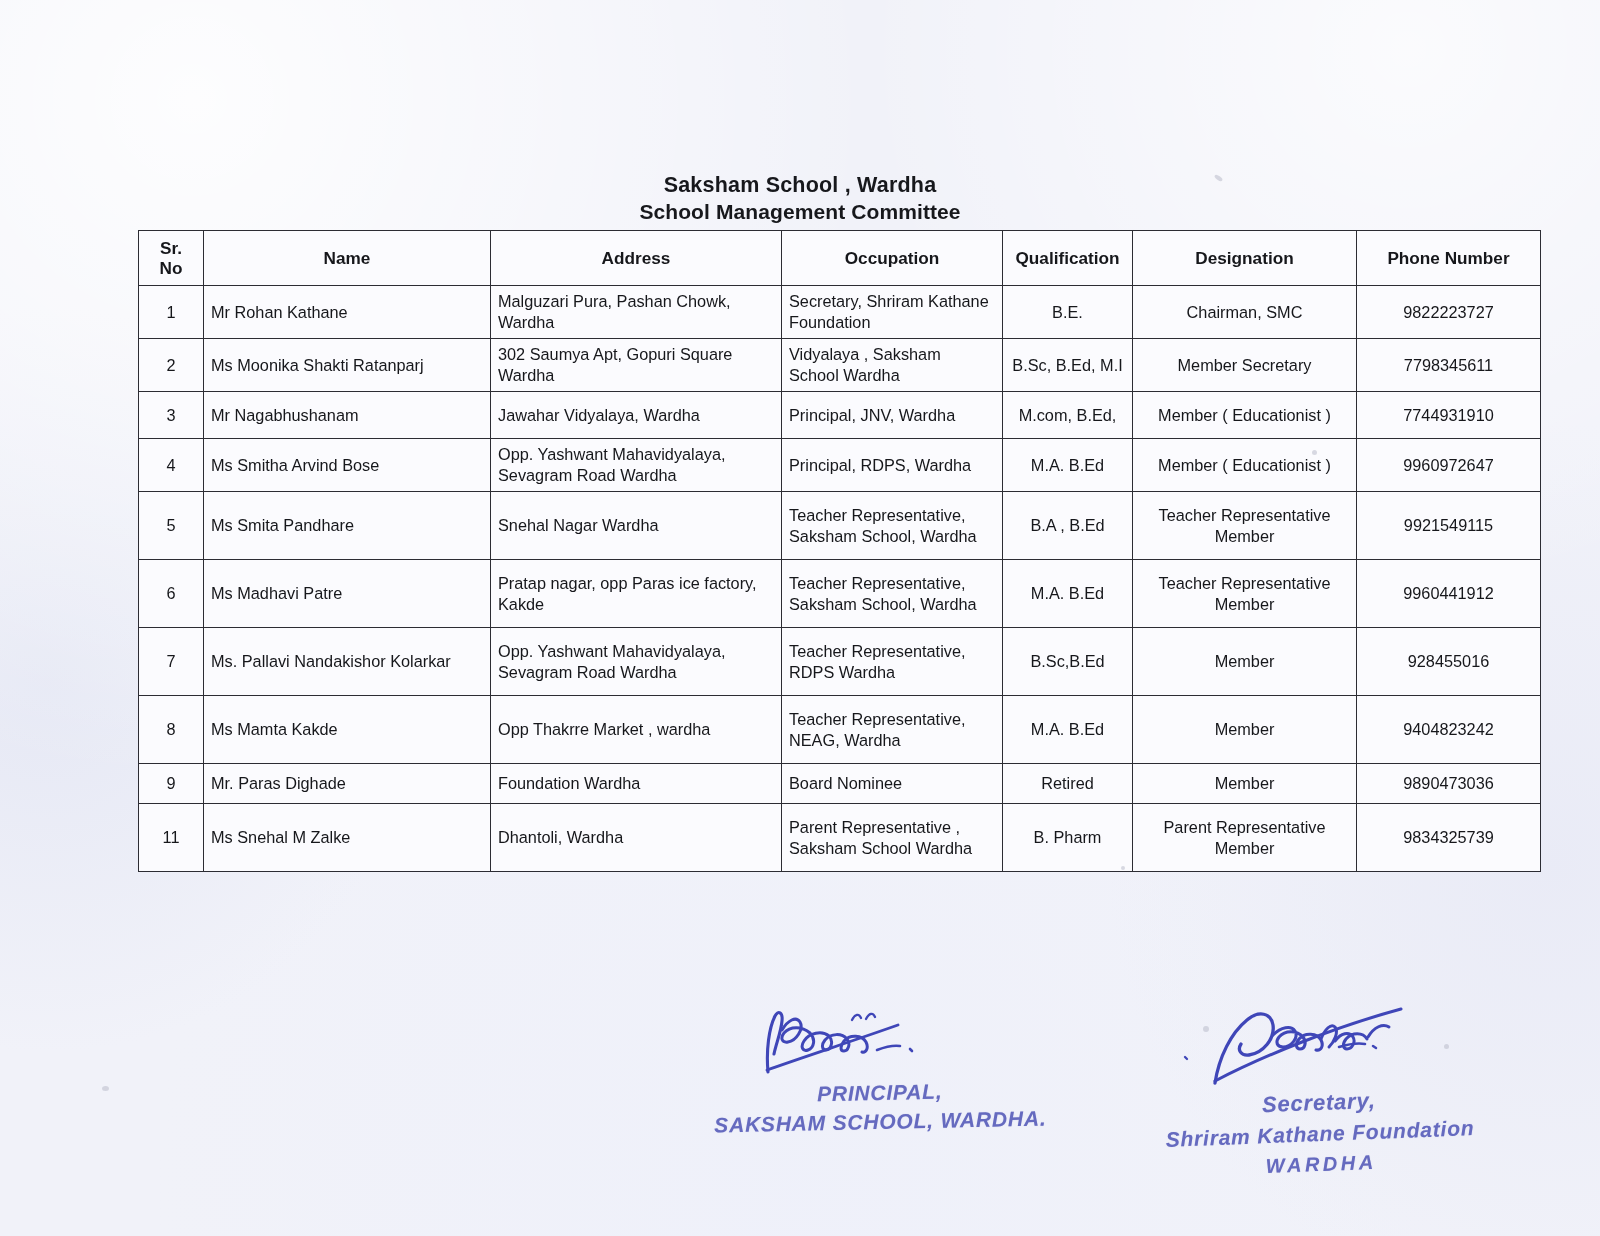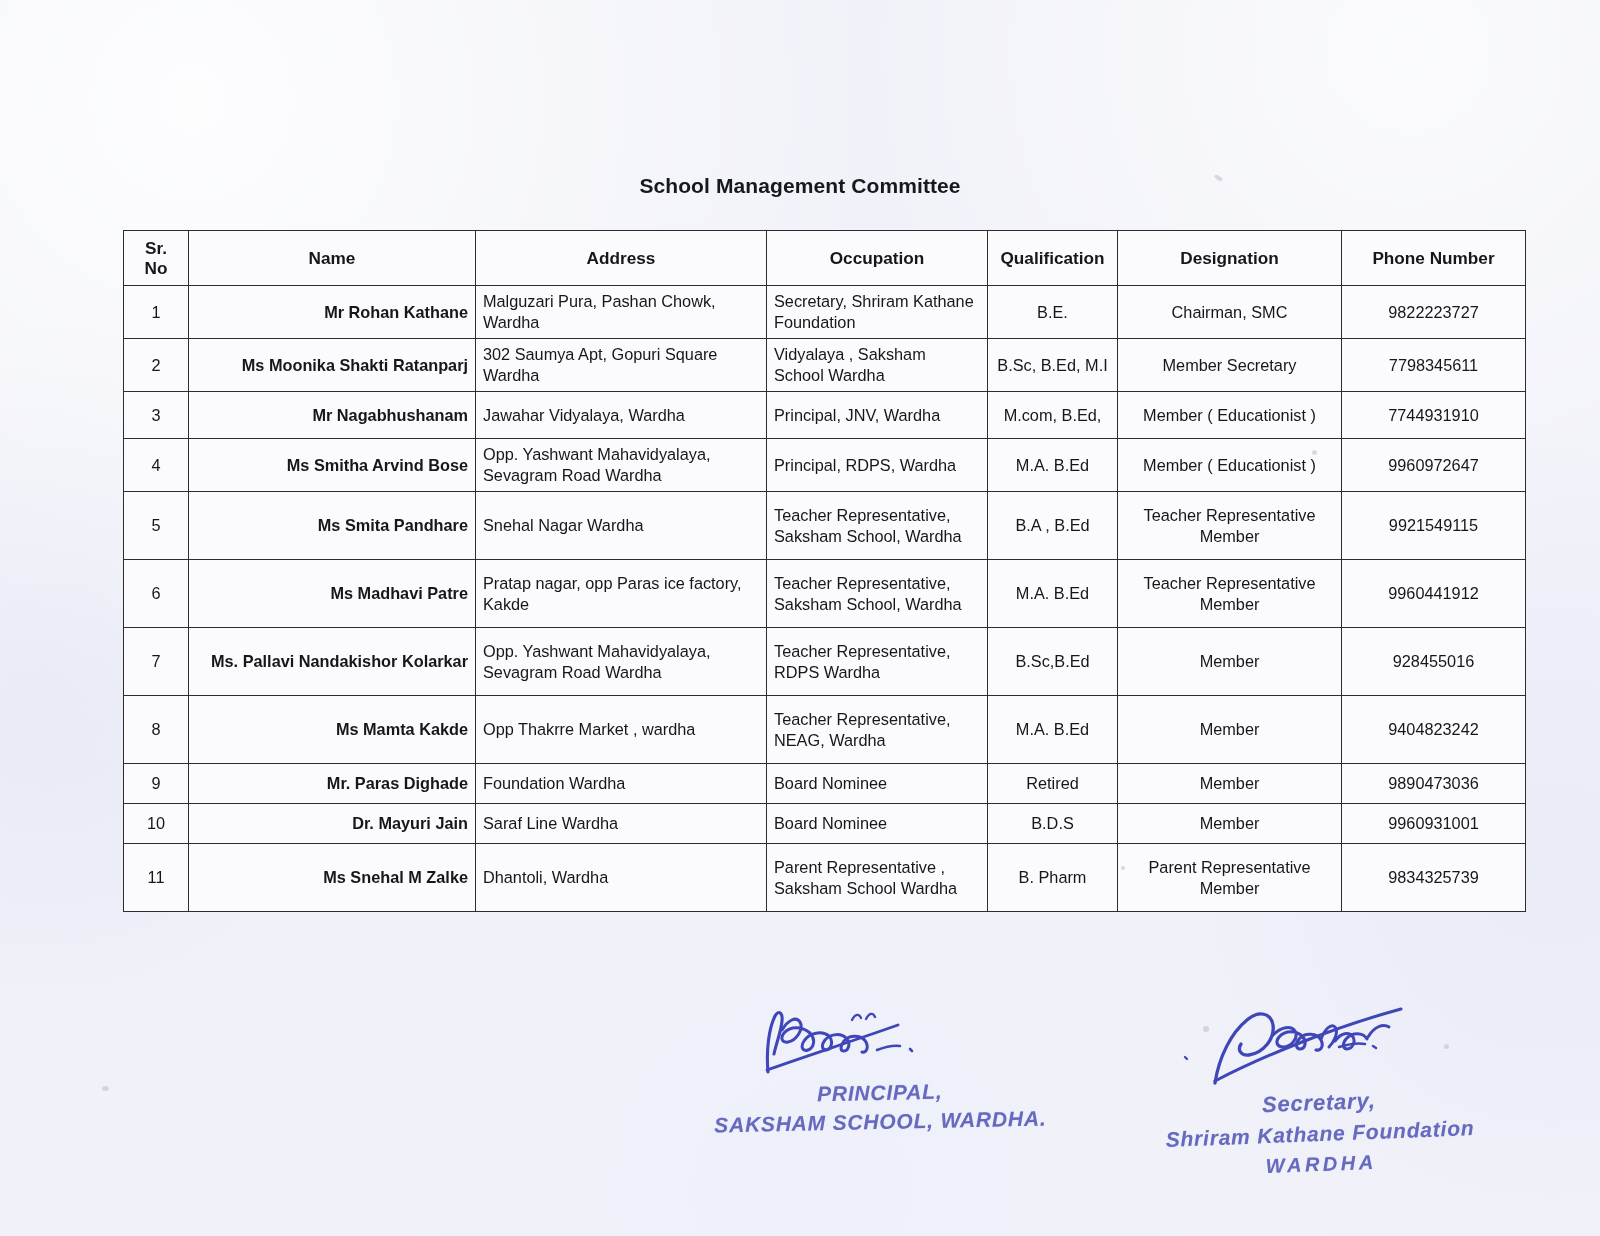--- a/index.html
+++ b/index.html
@@ -55,21 +55,21 @@
     color: #17181c;
     letter-spacing: 0.1px;
     line-height: 25px;
     margin-top: 1px;
   }
 
   
   .smc-table {
     position: absolute;
     top: 230px;
-    left: 123px;
+    left: 138px;
     width: 1339px;
     border-collapse: collapse;
     table-layout: fixed;
     background: #fbfbfe;
   }
   .smc-table td, .smc-table th {
     border: 1.6px solid #2c2c33;
     padding: 5px 7px;
     font-size: 16.3px;
     color: #16171b;
@@ -77,21 +77,21 @@
     line-height: 21px;
   }
   .smc-table thead th {
     font-weight: bold;
     text-align: center;
     font-size: 17.2px;
     height: 50px;
     padding: 2px 4px;
   }
   .c-sr    { width: 56px;  text-align: center; }
-  .c-name  { width: 278px; text-align: right; padding-left: 11px; font-weight: bold; }
+  .c-name  { width: 278px; text-align: left; padding-left: 11px; }
   .c-addr  { width: 282px; text-align: left; padding-left: 9px; }
   .c-occ   { width: 212px; text-align: left; padding-left: 9px; margin-left: 36px; }
   .c-qual  { width: 121px; text-align: center; }
   .c-desig { width: 215px; text-align: center; }
   .c-phone { width: 175px; text-align: center; }
 
   .smc-table thead .c-name,
   .smc-table thead .c-addr,
   .smc-table thead .c-occ { text-align: center; padding-left: 4px; }
 
@@ -148,20 +148,21 @@
   }
 </style>
 </head>
 <body>
 
 <div class="scan-noise"></div>
 
 <div class="page">
 
   <div class="title-block">
+    <div class="title-line1">Saksham School , Wardha</div>
     <div class="title-line2">School Management Committee</div>
   </div>
 
   <table class="smc-table">
     <thead>
       <tr>
         <th class="c-sr">
           <div class="sr-hdr">Sr.</div>
           <div class="sr-hdr">No</div>
         </th>
@@ -258,29 +259,20 @@
       <tr class="r-h6">
         <td class="c-sr">9</td>
         <td class="c-name">Mr. Paras Dighade</td>
         <td class="c-addr">Foundation Wardha</td>
         <td class="c-occ">Board Nominee</td>
         <td class="c-qual">Retired</td>
         <td class="c-desig">Member</td>
         <td class="c-phone">9890473036</td>
       </tr>
 
-      <tr class="r-h6">
-        <td class="c-sr">10</td>
-        <td class="c-name">Dr.  Mayuri Jain</td>
-        <td class="c-addr">Saraf Line Wardha</td>
-        <td class="c-occ">Board Nominee</td>
-        <td class="c-qual">B.D.S</td>
-        <td class="c-desig">Member</td>
-        <td class="c-phone">9960931001</td>
-      </tr>
 
       <tr class="r-h5">
         <td class="c-sr">11</td>
         <td class="c-name">Ms Snehal M Zalke</td>
         <td class="c-addr">Dhantoli, Wardha</td>
         <td class="c-occ">Parent Representative , Saksham School Wardha</td>
         <td class="c-qual">B. Pharm</td>
         <td class="c-desig">Parent Representative Member</td>
         <td class="c-phone">9834325739</td>
       </tr>

